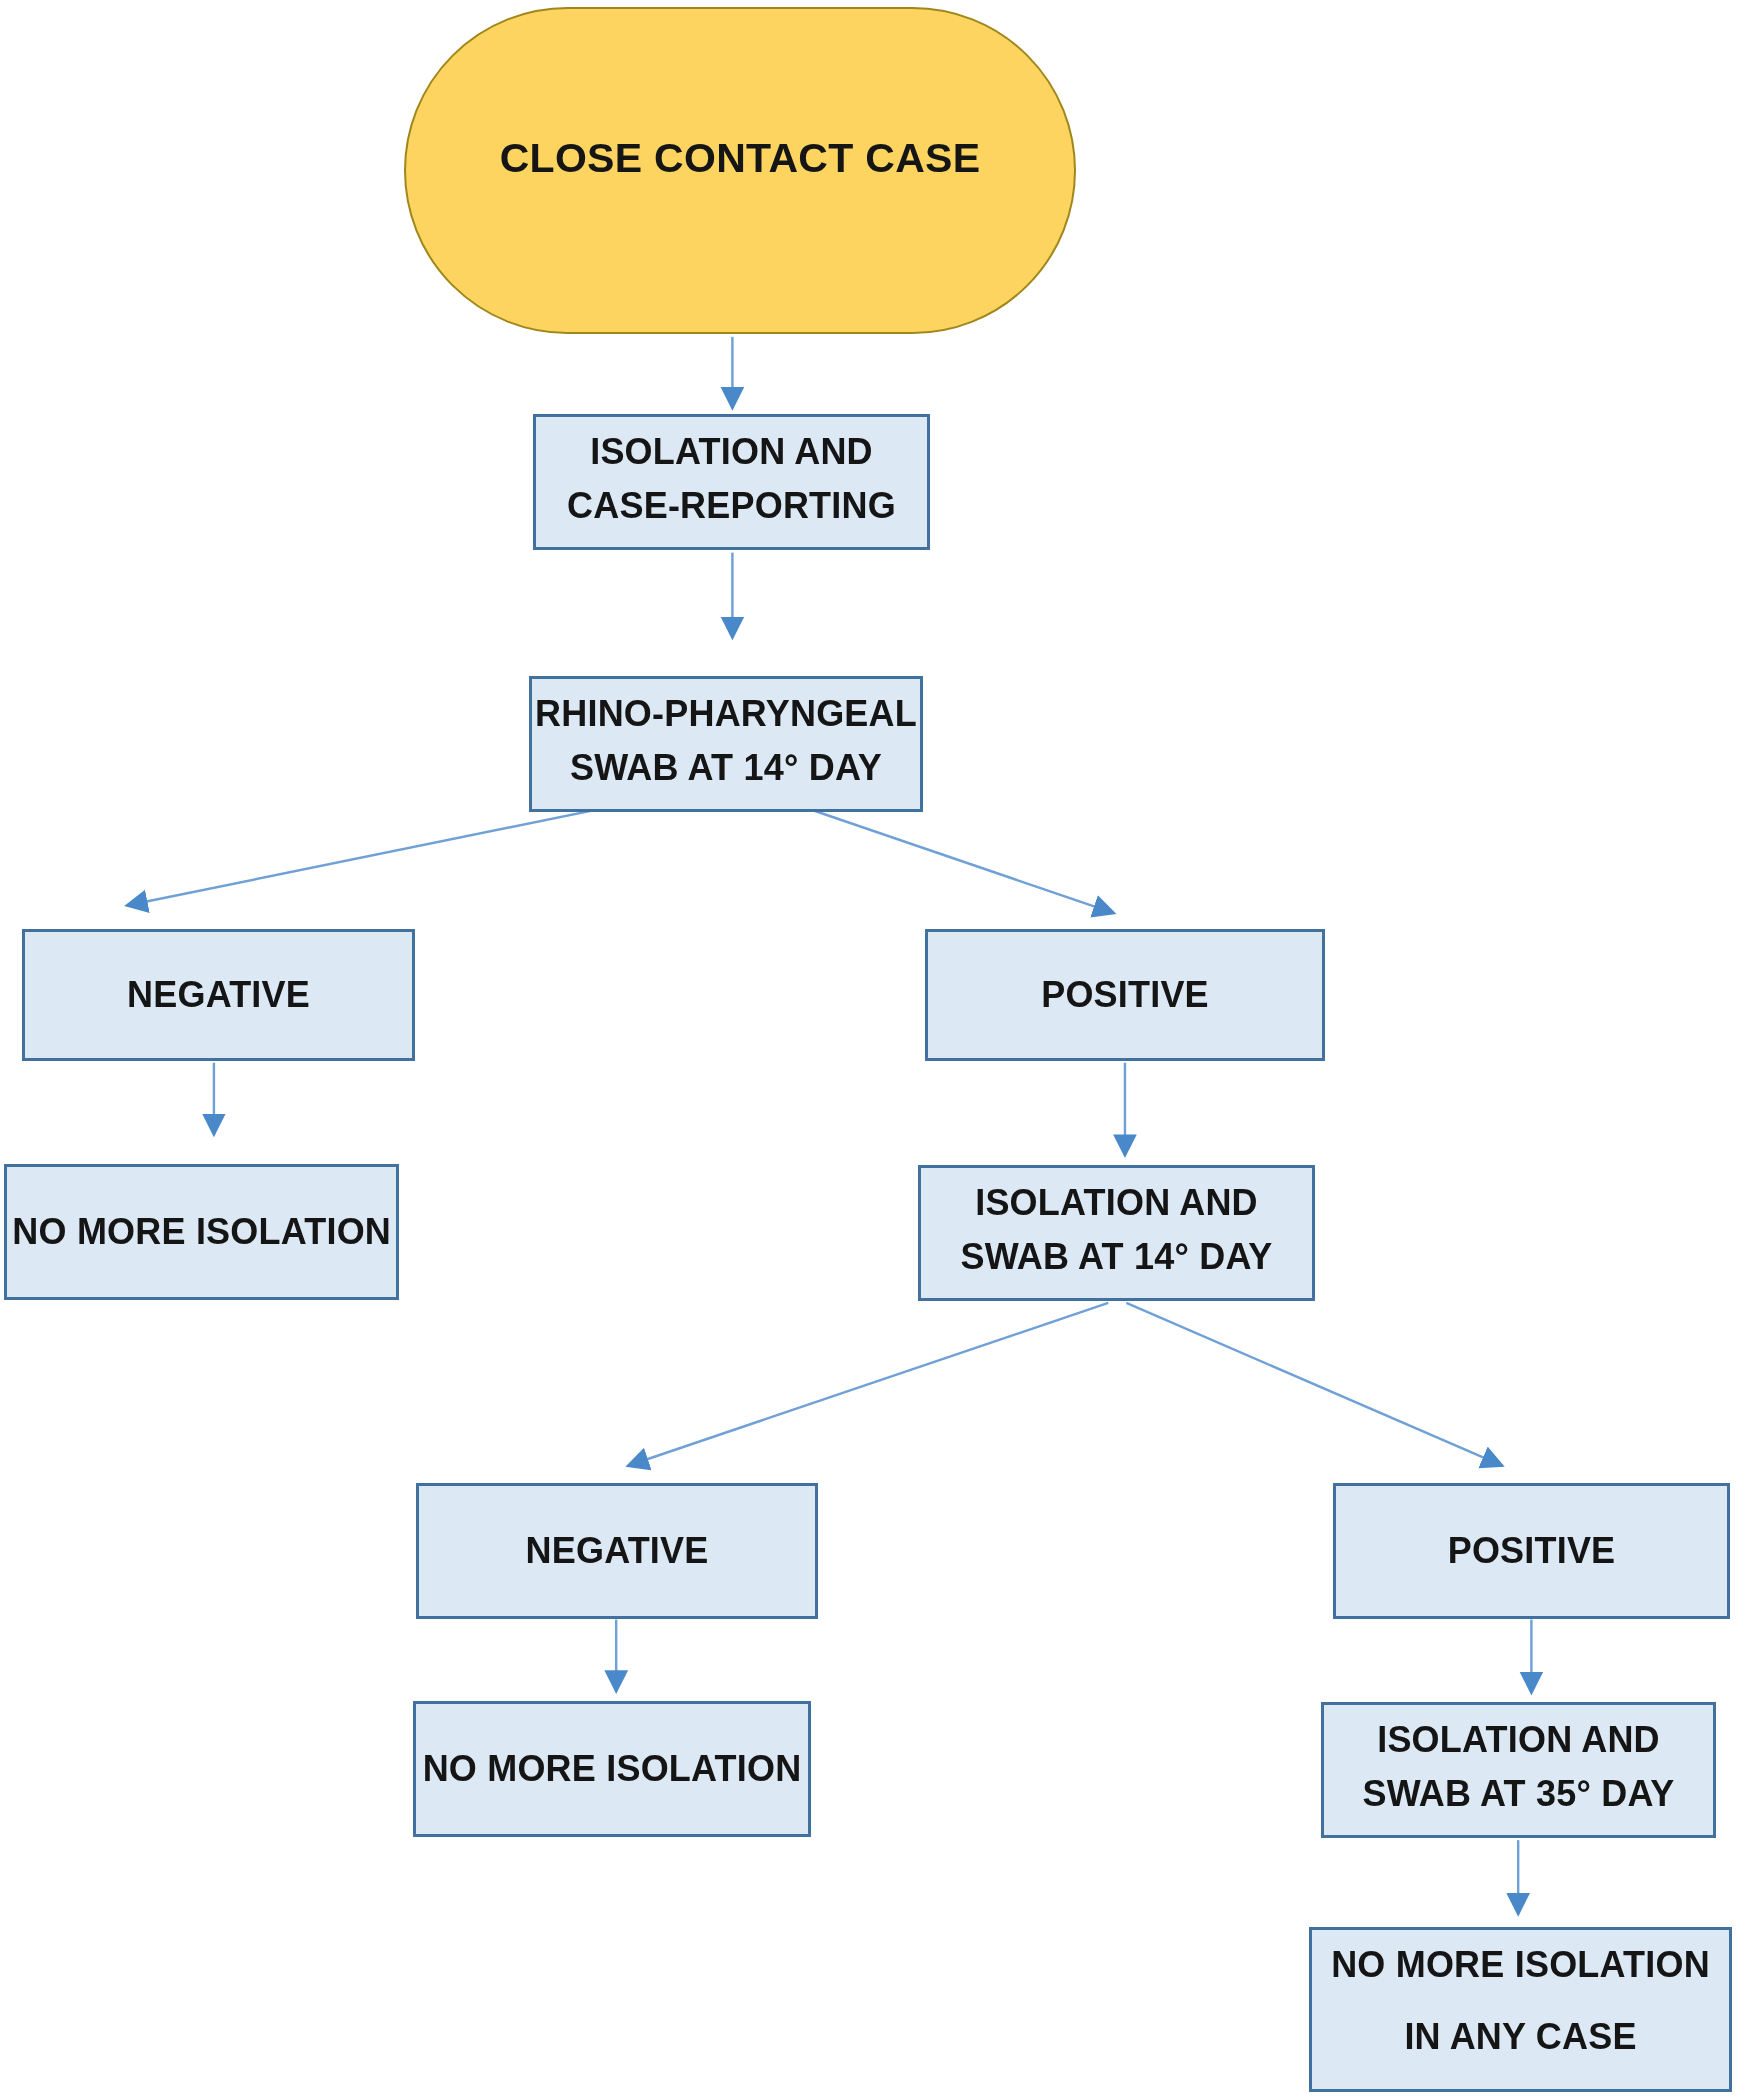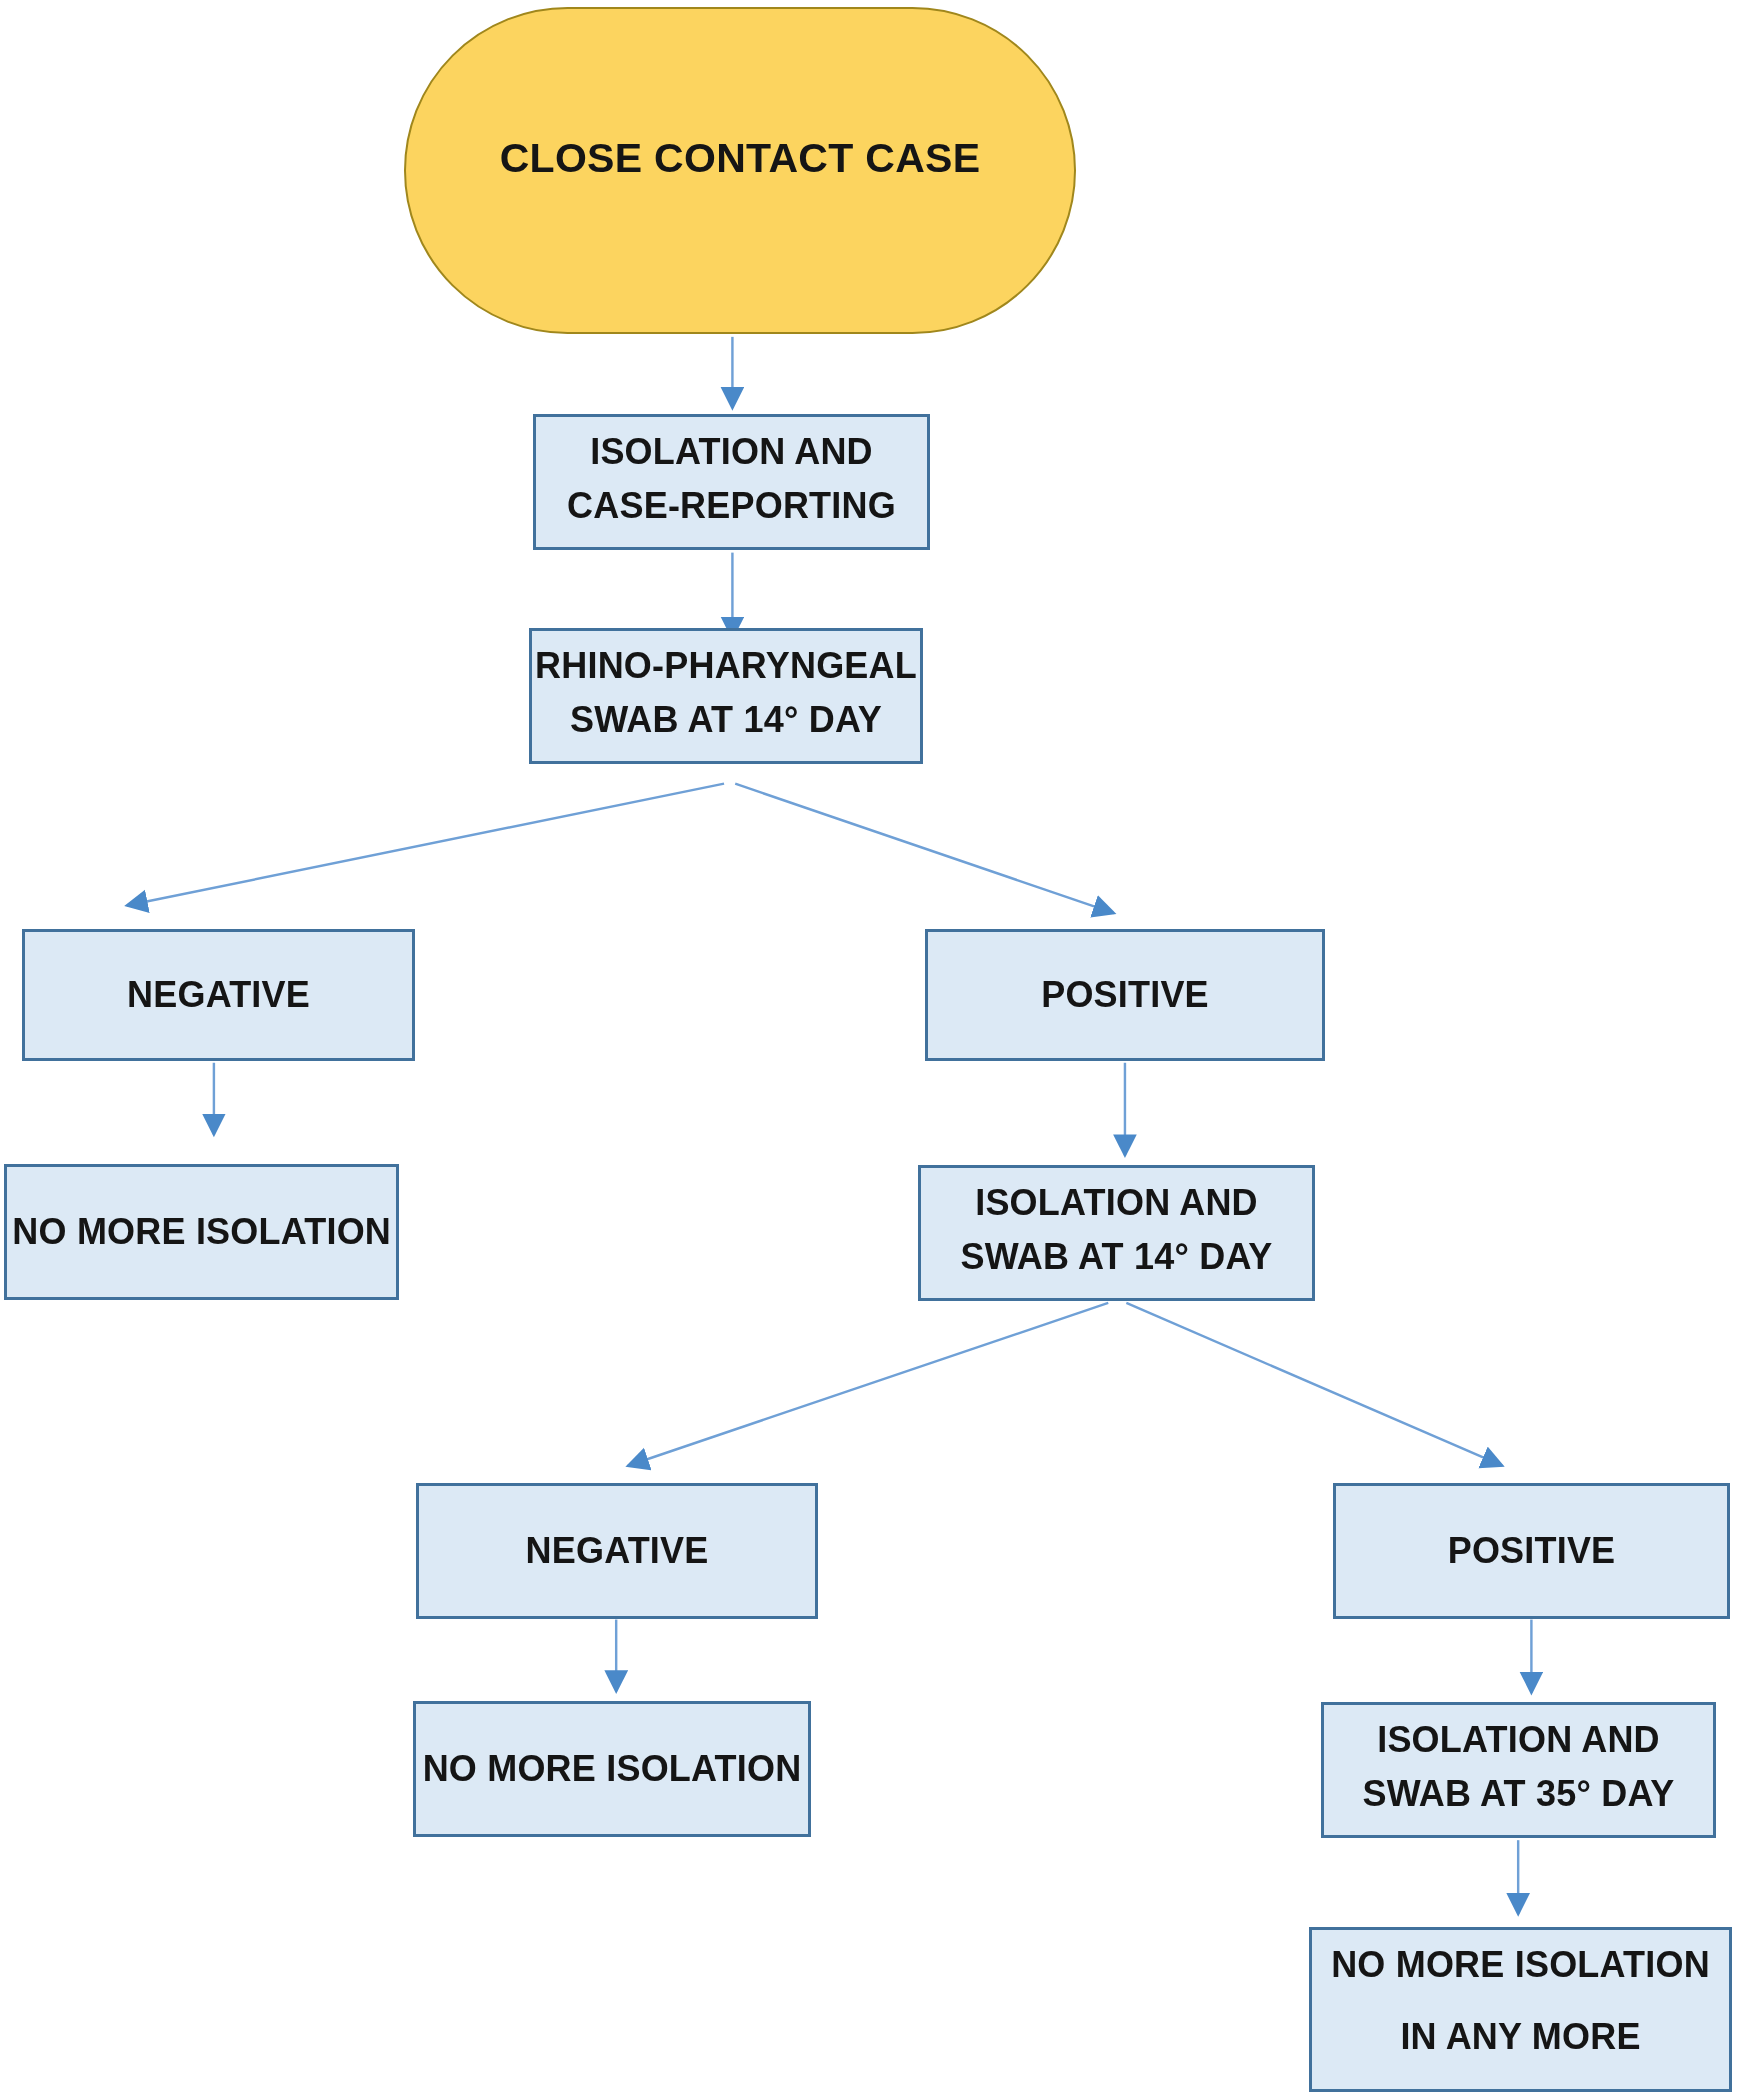--- a/index.html
+++ b/index.html
@@ -52,21 +52,21 @@
     letter-spacing:0.2px;
   }
   .single{ }
   .twoline{ line-height:54px; padding-bottom:7px; }
   .twoline-wide{ line-height:72px; padding-bottom:18px; }
   .line{ display:block; }
 
   
   #n-start{ left:404px; top:7px;  width:672px; height:327px; }
   #n-isorep{ left:533px; top:414px; width:397px; height:136px; }
-  #n-swab14{ left:529px; top:628px; width:394px; height:136px; }
+  #n-swab14{ left:529px; top:676px; width:394px; height:136px; }
   #n-neg1{ left:22px;  top:929px; width:393px; height:132px; }
   #n-pos1{ left:925px; top:929px; width:400px; height:132px; }
   #n-nmi1{ left:4.2px;   top:1164px; width:395px; height:136px; }
   #n-isoswab14{ left:918px; top:1165px; width:397px; height:136px; }
   #n-neg2{ left:416px; top:1483px; width:402px; height:136px; }
   #n-pos2{ left:1333px; top:1483px; width:397px; height:136px; }
   #n-nmi2{ left:413px; top:1701px; width:398px; height:136px; }
   #n-isoswab21{ left:1321px; top:1702px; width:395px; height:136px; }
   #n-nmiany{ left:1309px; top:1927px; width:423px; height:165px; }
 
@@ -142,17 +142,17 @@
     <span class="line">NO MORE ISOLATION</span>
   </div>
 
   <div id="n-isoswab21" class="node box twoline">
     <span class="line">ISOLATION AND</span>
     <span class="line">SWAB AT 35° DAY</span>
   </div>
 
   <div id="n-nmiany" class="node box twoline-wide">
     <span class="line">NO MORE ISOLATION</span>
-    <span class="line">IN ANY MORE</span>
+    <span class="line">IN ANY CASE</span>
   </div>
 
 </div>
 
 
 </body></html>

